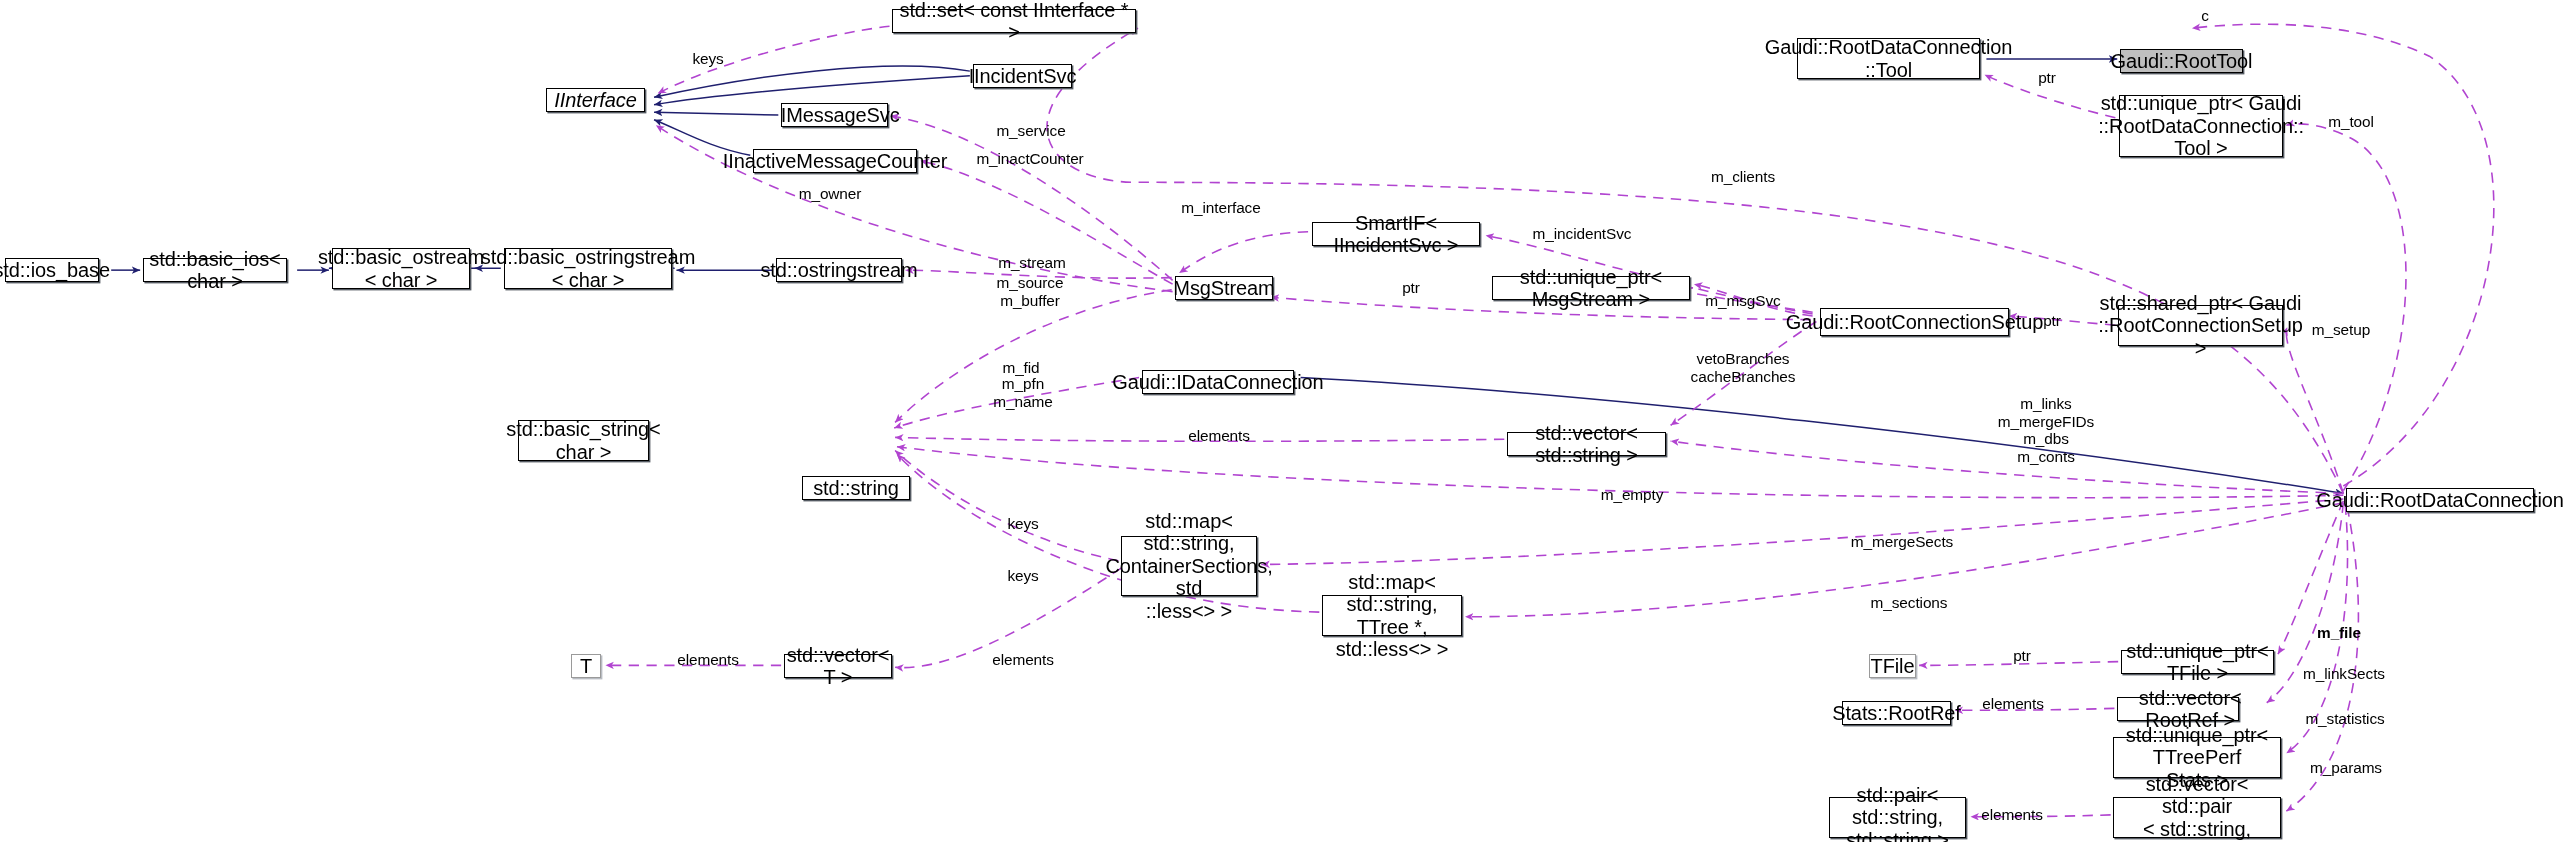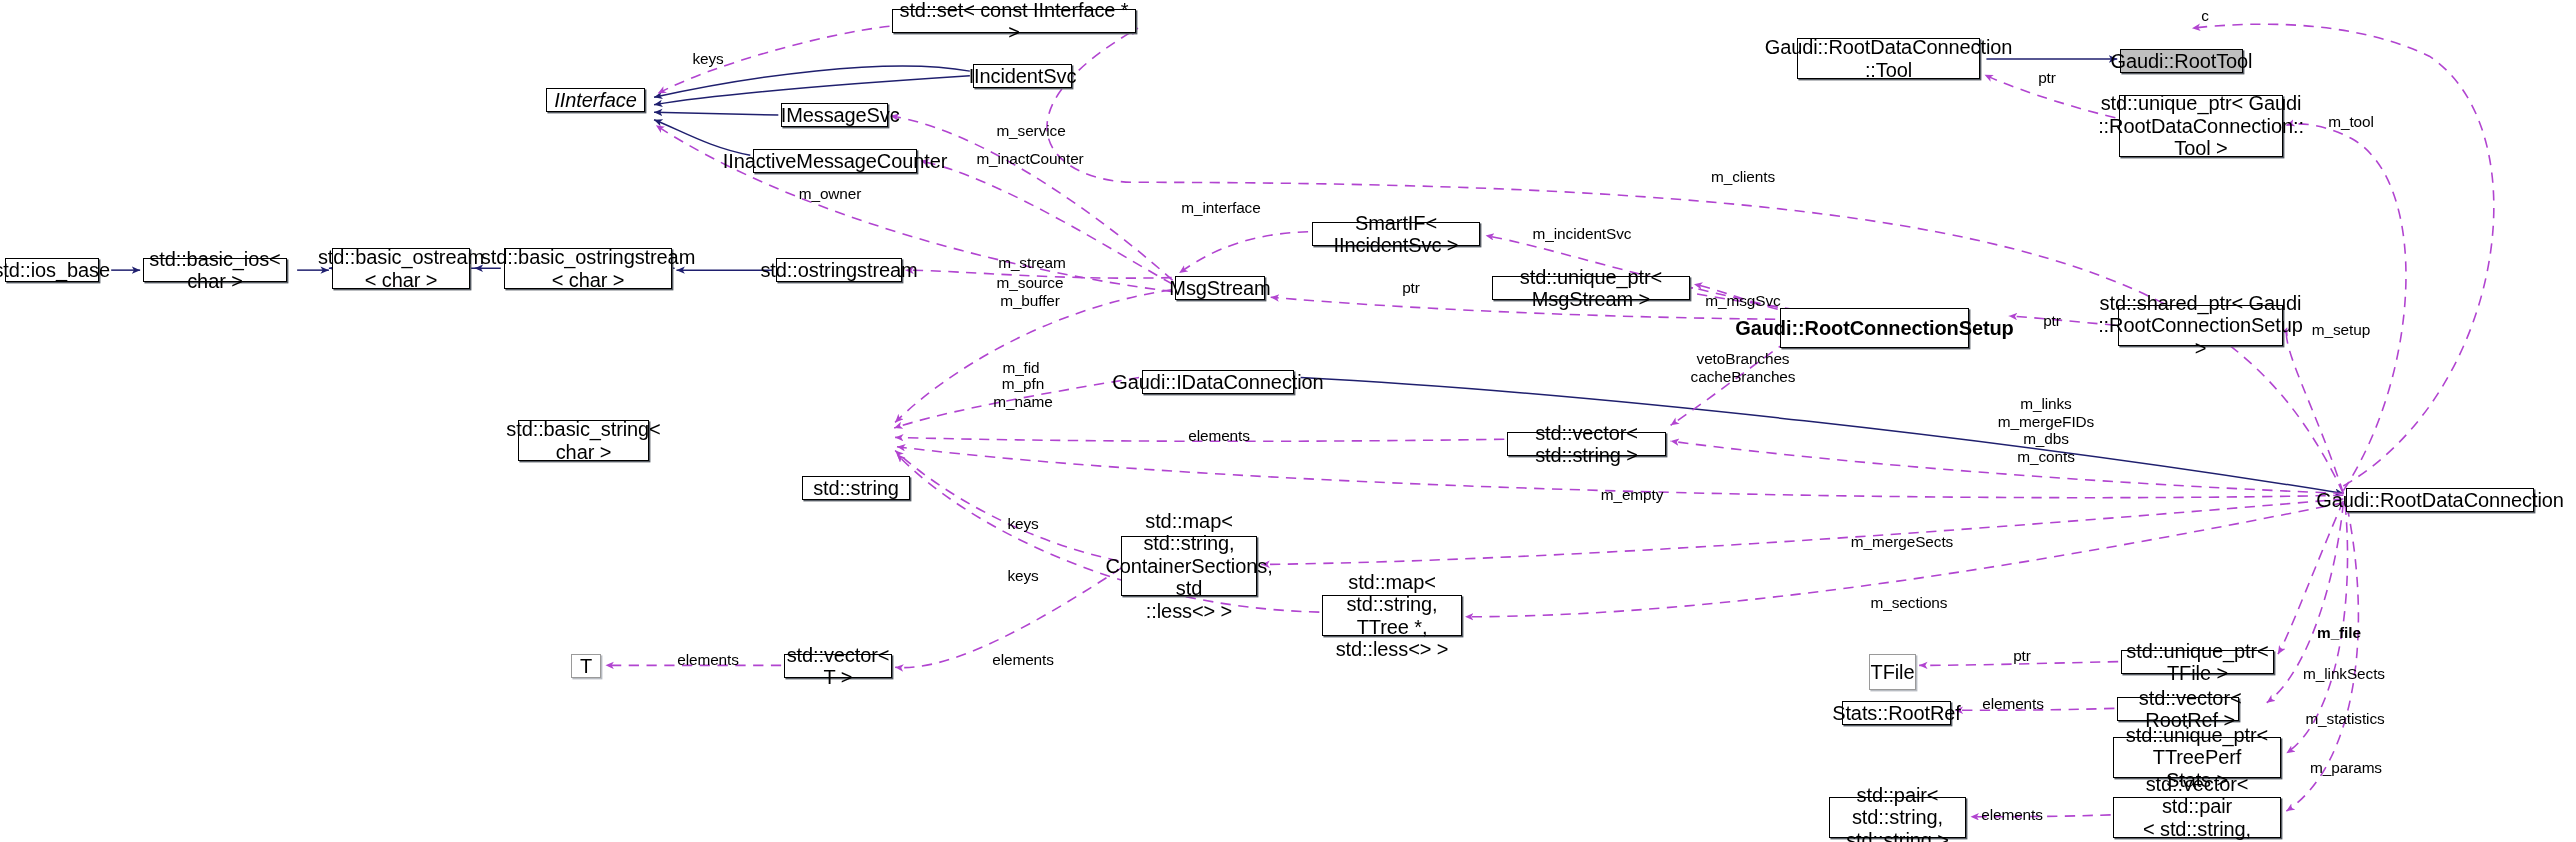--- a/index.html
+++ b/index.html
@@ -193,25 +193,25 @@
   <div class="node" style="left:143px;top:258px;width:144px;height:24px;">std::basic_ios&lt; char &gt;</div>
 
   <div class="node" style="left:332px;top:248px;width:138px;height:41px;">std::basic_ostream
 &lt; char &gt;</div>
 
   <div class="node" style="left:504px;top:248px;width:168px;height:41px;">std::basic_ostringstream
 &lt; char &gt;</div>
 
   <div class="node" style="left:776px;top:258px;width:126px;height:24px;">std::ostringstream</div>
 
-  <div class="node" style="left:1175px;top:276px;width:90px;height:24px;">MsgStream</div>
+  <div class="node" style="left:1175px;top:276px;width:98px;height:24px;">MsgStream</div>
 
   <div class="node" style="left:1492px;top:276px;width:198px;height:24px;">std::unique_ptr&lt; MsgStream &gt;</div>
 
-  <div class="node" style="left:1780px;top:308px;width:189px;height:40px;font-weight:bold;">Gaudi::RootConnectionSetup</div>
+  <div class="node" style="left:1820px;top:308px;width:189px;height:28px;">Gaudi::RootConnectionSetup</div>
 
   <div class="node" style="left:2118px;top:305px;width:165px;height:41px;">std::shared_ptr&lt; Gaudi
 ::RootConnectionSetup &gt;</div>
 
   <div class="node" style="left:1142px;top:370px;width:152px;height:24px;">Gaudi::IDataConnection</div>
 
   <div class="node" style="left:518px;top:420px;width:131px;height:41px;">std::basic_string&lt;
 char &gt;</div>
 
   <div class="node" style="left:802px;top:432px;width:108px;height:24px;margin-top:44px;">std::string</div>
@@ -220,21 +220,21 @@
 
   <div class="node" style="left:2346px;top:488px;width:188px;height:24px;">Gaudi::RootDataConnection</div>
 
   <div class="node" style="left:1121px;top:536px;width:136px;height:60px;">std::map&lt; std::string,
 ContainerSections, std
 ::less&lt;&gt; &gt;</div>
 
   <div class="node" style="left:1322px;top:595px;width:140px;height:41px;">std::map&lt; std::string,
 TTree *, std::less&lt;&gt; &gt;</div>
 
-  <div class="node faded" style="left:1869px;top:654px;width:47px;height:36px;">TFile</div>
+  <div class="node faded" style="left:1869px;top:654px;width:47px;height:24px;">TFile</div>
 
   <div class="node" style="left:2121px;top:650px;width:153px;height:24px;">std::unique_ptr&lt; TFile &gt;</div>
 
   <div class="node faded" style="left:571px;top:654px;width:30px;height:24px;">T</div>
 
   <div class="node" style="left:784px;top:654px;width:108px;height:24px;">std::vector&lt; T &gt;</div>
 
   <div class="node" style="left:1842px;top:701px;width:109px;height:24px;">Stats::RootRef</div>
 
   <div class="node" style="left:2117px;top:697px;width:122px;height:24px;padding-left:28px;">std::vector&lt; RootRef &gt;</div>

